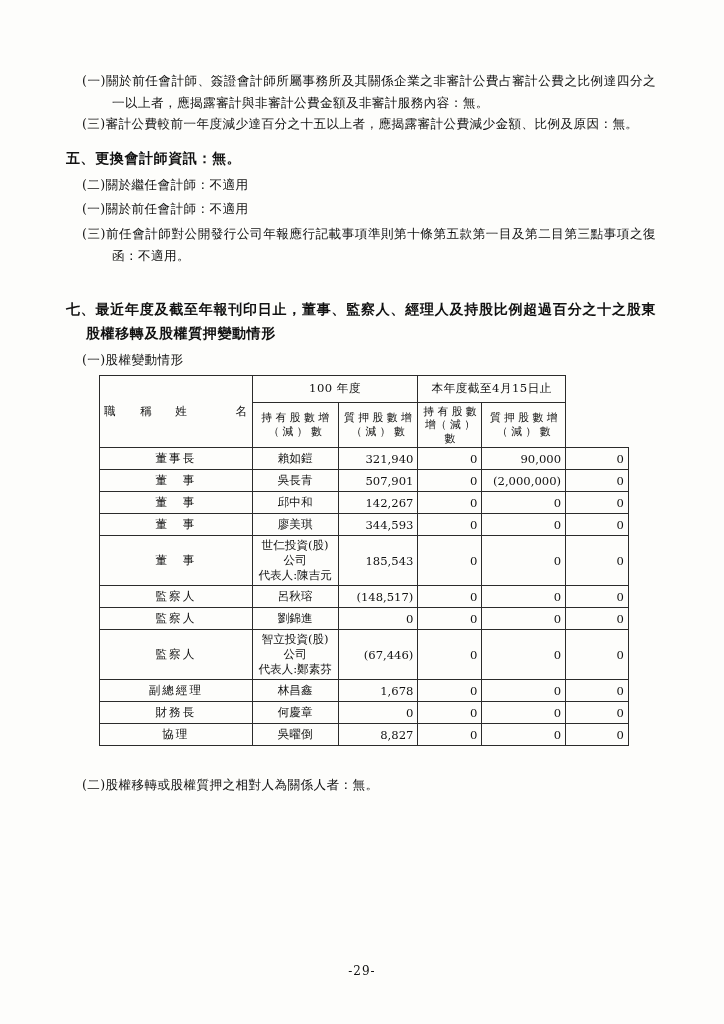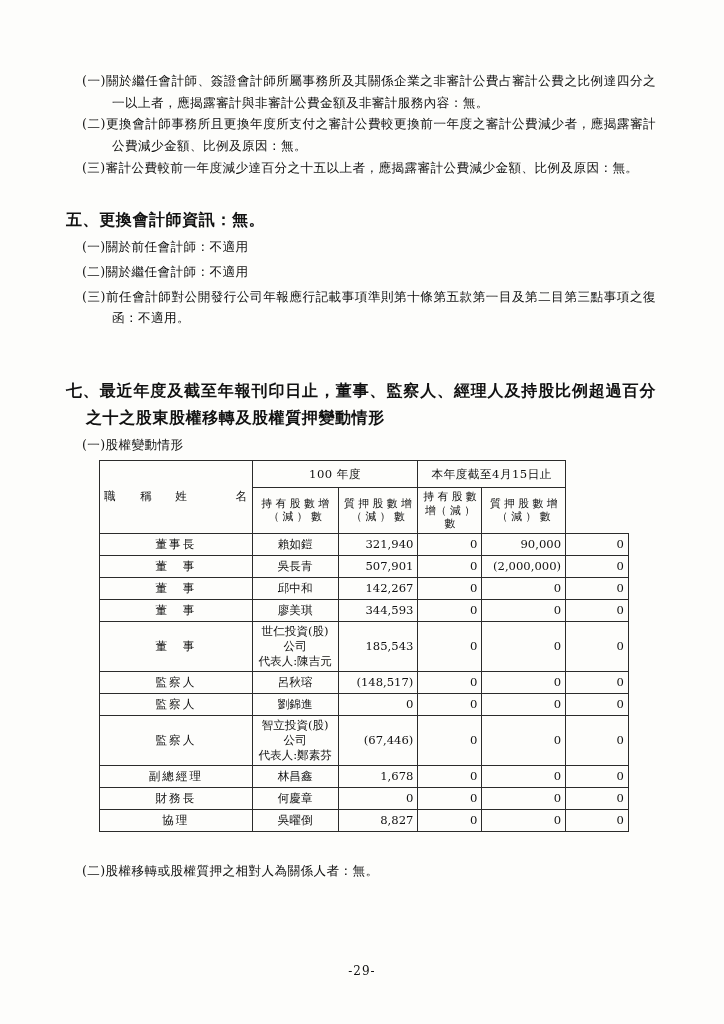--- a/index.html
+++ b/index.html
@@ -35,23 +35,23 @@
     text-align: justify;
     margin: 0;
   }
   .lvl1 {
     margin-left: 46px;
     text-indent: -30px;
     padding-right: 6px;
   }
   .sect {
     font-weight: bold;
-    font-size: 16px;
+    font-size: 14px;
     letter-spacing: 0.6px;
-    margin-top: 16px;
+    margin-top: 0;
     margin-left: 20px;
     text-indent: -20px;
     line-height: 1.7;
     padding-right: 6px;
   }
   .sub {
     margin-left: 46px;
     text-indent: -30px;
     margin-top: 3px;
     padding-right: 6px;
@@ -125,29 +125,28 @@
     font-size: 12px;
     letter-spacing: 1px;
   }
 </style>
 </head>
 <body>
 
 <div class="page">
   <div class="content">
 
-    <p class="para lvl1">(一)關於繼任會計師、簽證會計師所屬事務所及其關係企業之非審計公費占審計公費之比例達四分之一以上者，應揭露審計與非審計公費金額及非審計服務內容：無。</p>
-    <p class="para lvl1">(二)更換會計師事務所且更換年度所支付之審計公費較更換前一年度之審計公費減少者，應揭露審計公費減少金額、比例及原因：無。</p>
+    <p class="para lvl1">(一)關於前任會計師、簽證會計師所屬事務所及其關係企業之非審計公費占審計公費之比例達四分之一以上者，應揭露審計與非審計公費金額及非審計服務內容：無。</p>
     <p class="para lvl1">(三)審計公費較前一年度減少達百分之十五以上者，應揭露審計公費減少金額、比例及原因：無。</p>
 
     <div class="gap-md"></div>
 
     <p class="para sect">五、更換會計師資訊：無。</p>
+    <p class="para sub">(二)關於繼任會計師：不適用</p>
     <p class="para sub">(一)關於前任會計師：不適用</p>
-    <p class="para sub">(二)關於繼任會計師：不適用</p>
     <p class="para sub">(三)前任會計師對公開發行公司年報應行記載事項準則第十條第五款第一目及第二目第三點事項之復函：不適用。</p>
 
     <div class="gap-lg"></div>
 
 
     <div class="gap-lg"></div>
 
     <p class="para sect">七、最近年度及截至年報刊印日止，董事、監察人、經理人及持股比例超過百分之十之股東股權移轉及股權質押變動情形</p>
     <p class="para sub">(一)股權變動情形</p>
 

